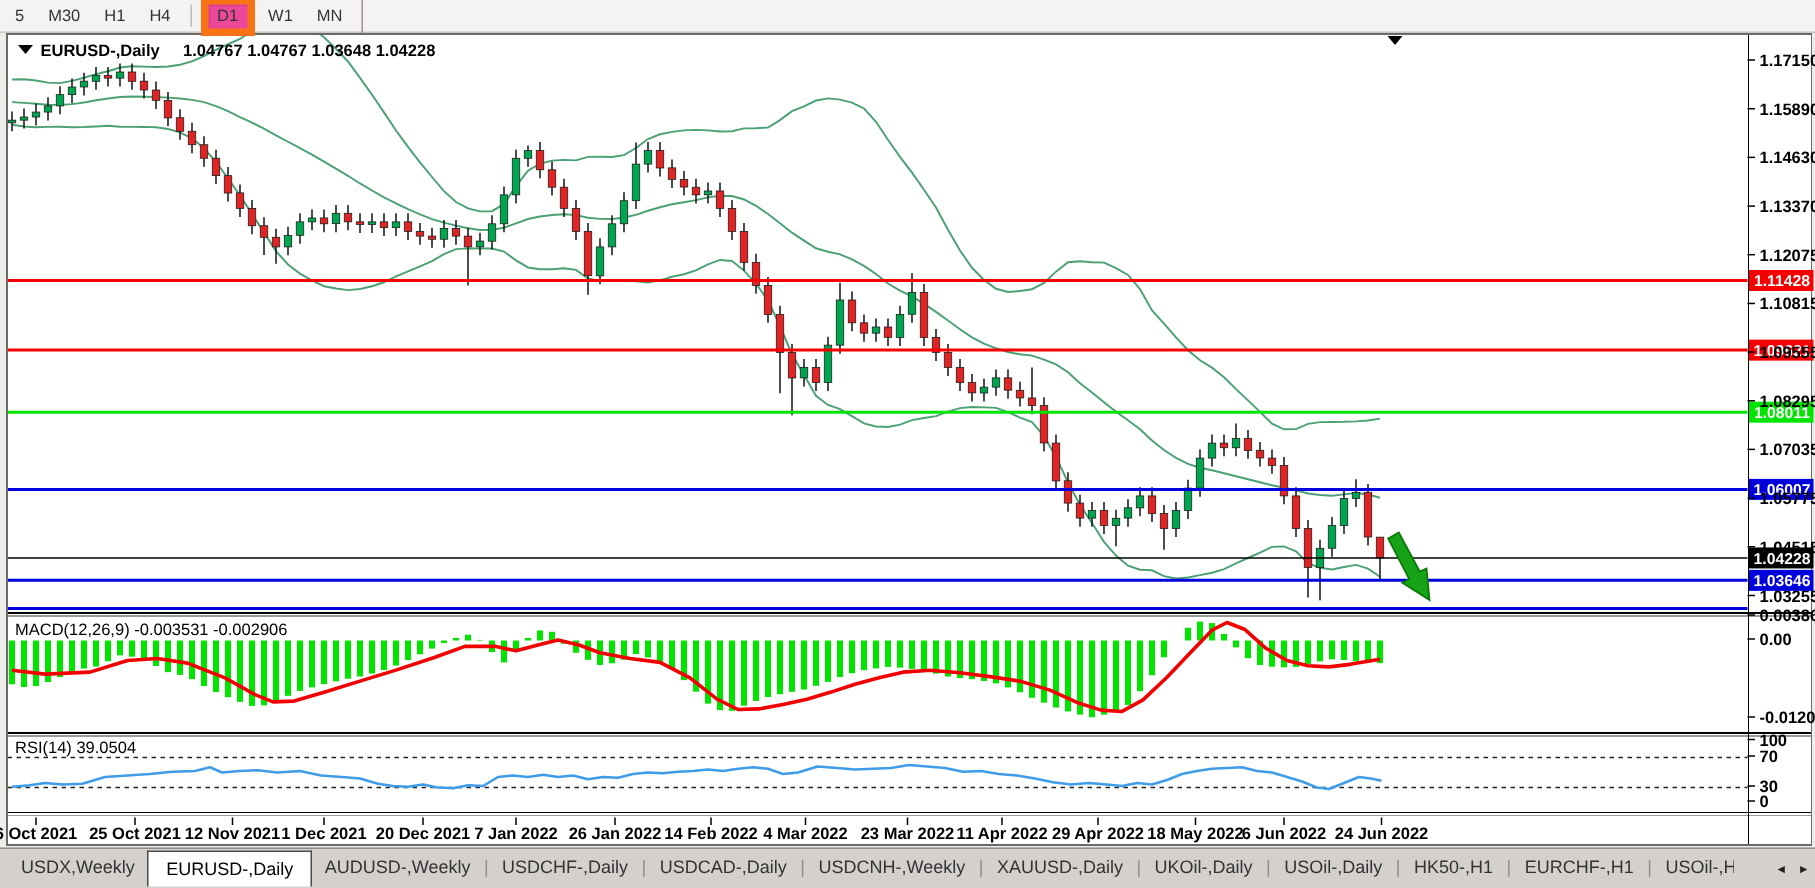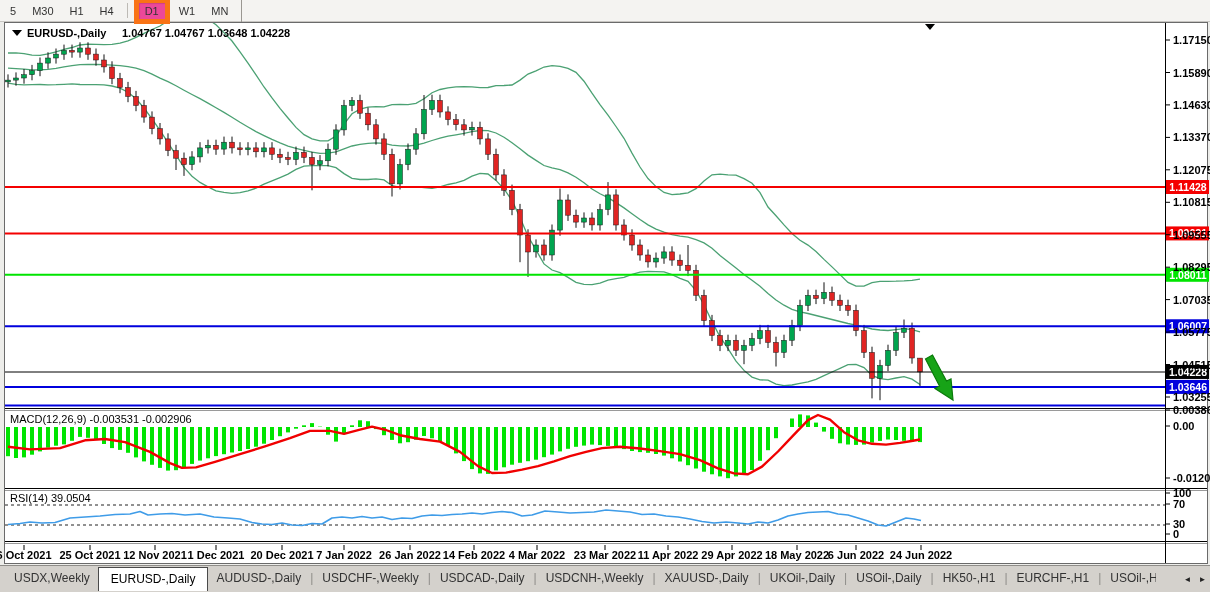--- a/index.html
+++ b/index.html
@@ -512,23 +512,23 @@
     <span class="tfsep"></span>
     <span class="tfbtn active">D1</span>
     <span class="tfbtn">W1</span>
     <span class="tfbtn">MN</span>
     <span class="tfsep tall"></span>
   </div>
 
 <div id="tabbar">
     <span class="tab">USDX,Weekly</span>
     <span class="tab active">EURUSD-,Daily</span>
-    <span class="tab">AUDUSD-,Daily</span>
-    <span class="tabsep">|</span>
-    <span class="tab">USDCHF-,Weekly</span>
+    <span class="tab">AUDUSD-,Weekly</span>
+    <span class="tabsep">|</span>
+    <span class="tab">USDCHF-,Daily</span>
     <span class="tabsep">|</span>
     <span class="tab">USDCAD-,Daily</span>
     <span class="tabsep">|</span>
     <span class="tab">USDCNH-,Weekly</span>
     <span class="tabsep">|</span>
     <span class="tab">XAUUSD-,Daily</span>
     <span class="tabsep">|</span>
     <span class="tab">UKOil-,Daily</span>
     <span class="tabsep">|</span>
     <span class="tab">USOil-,Daily</span>

